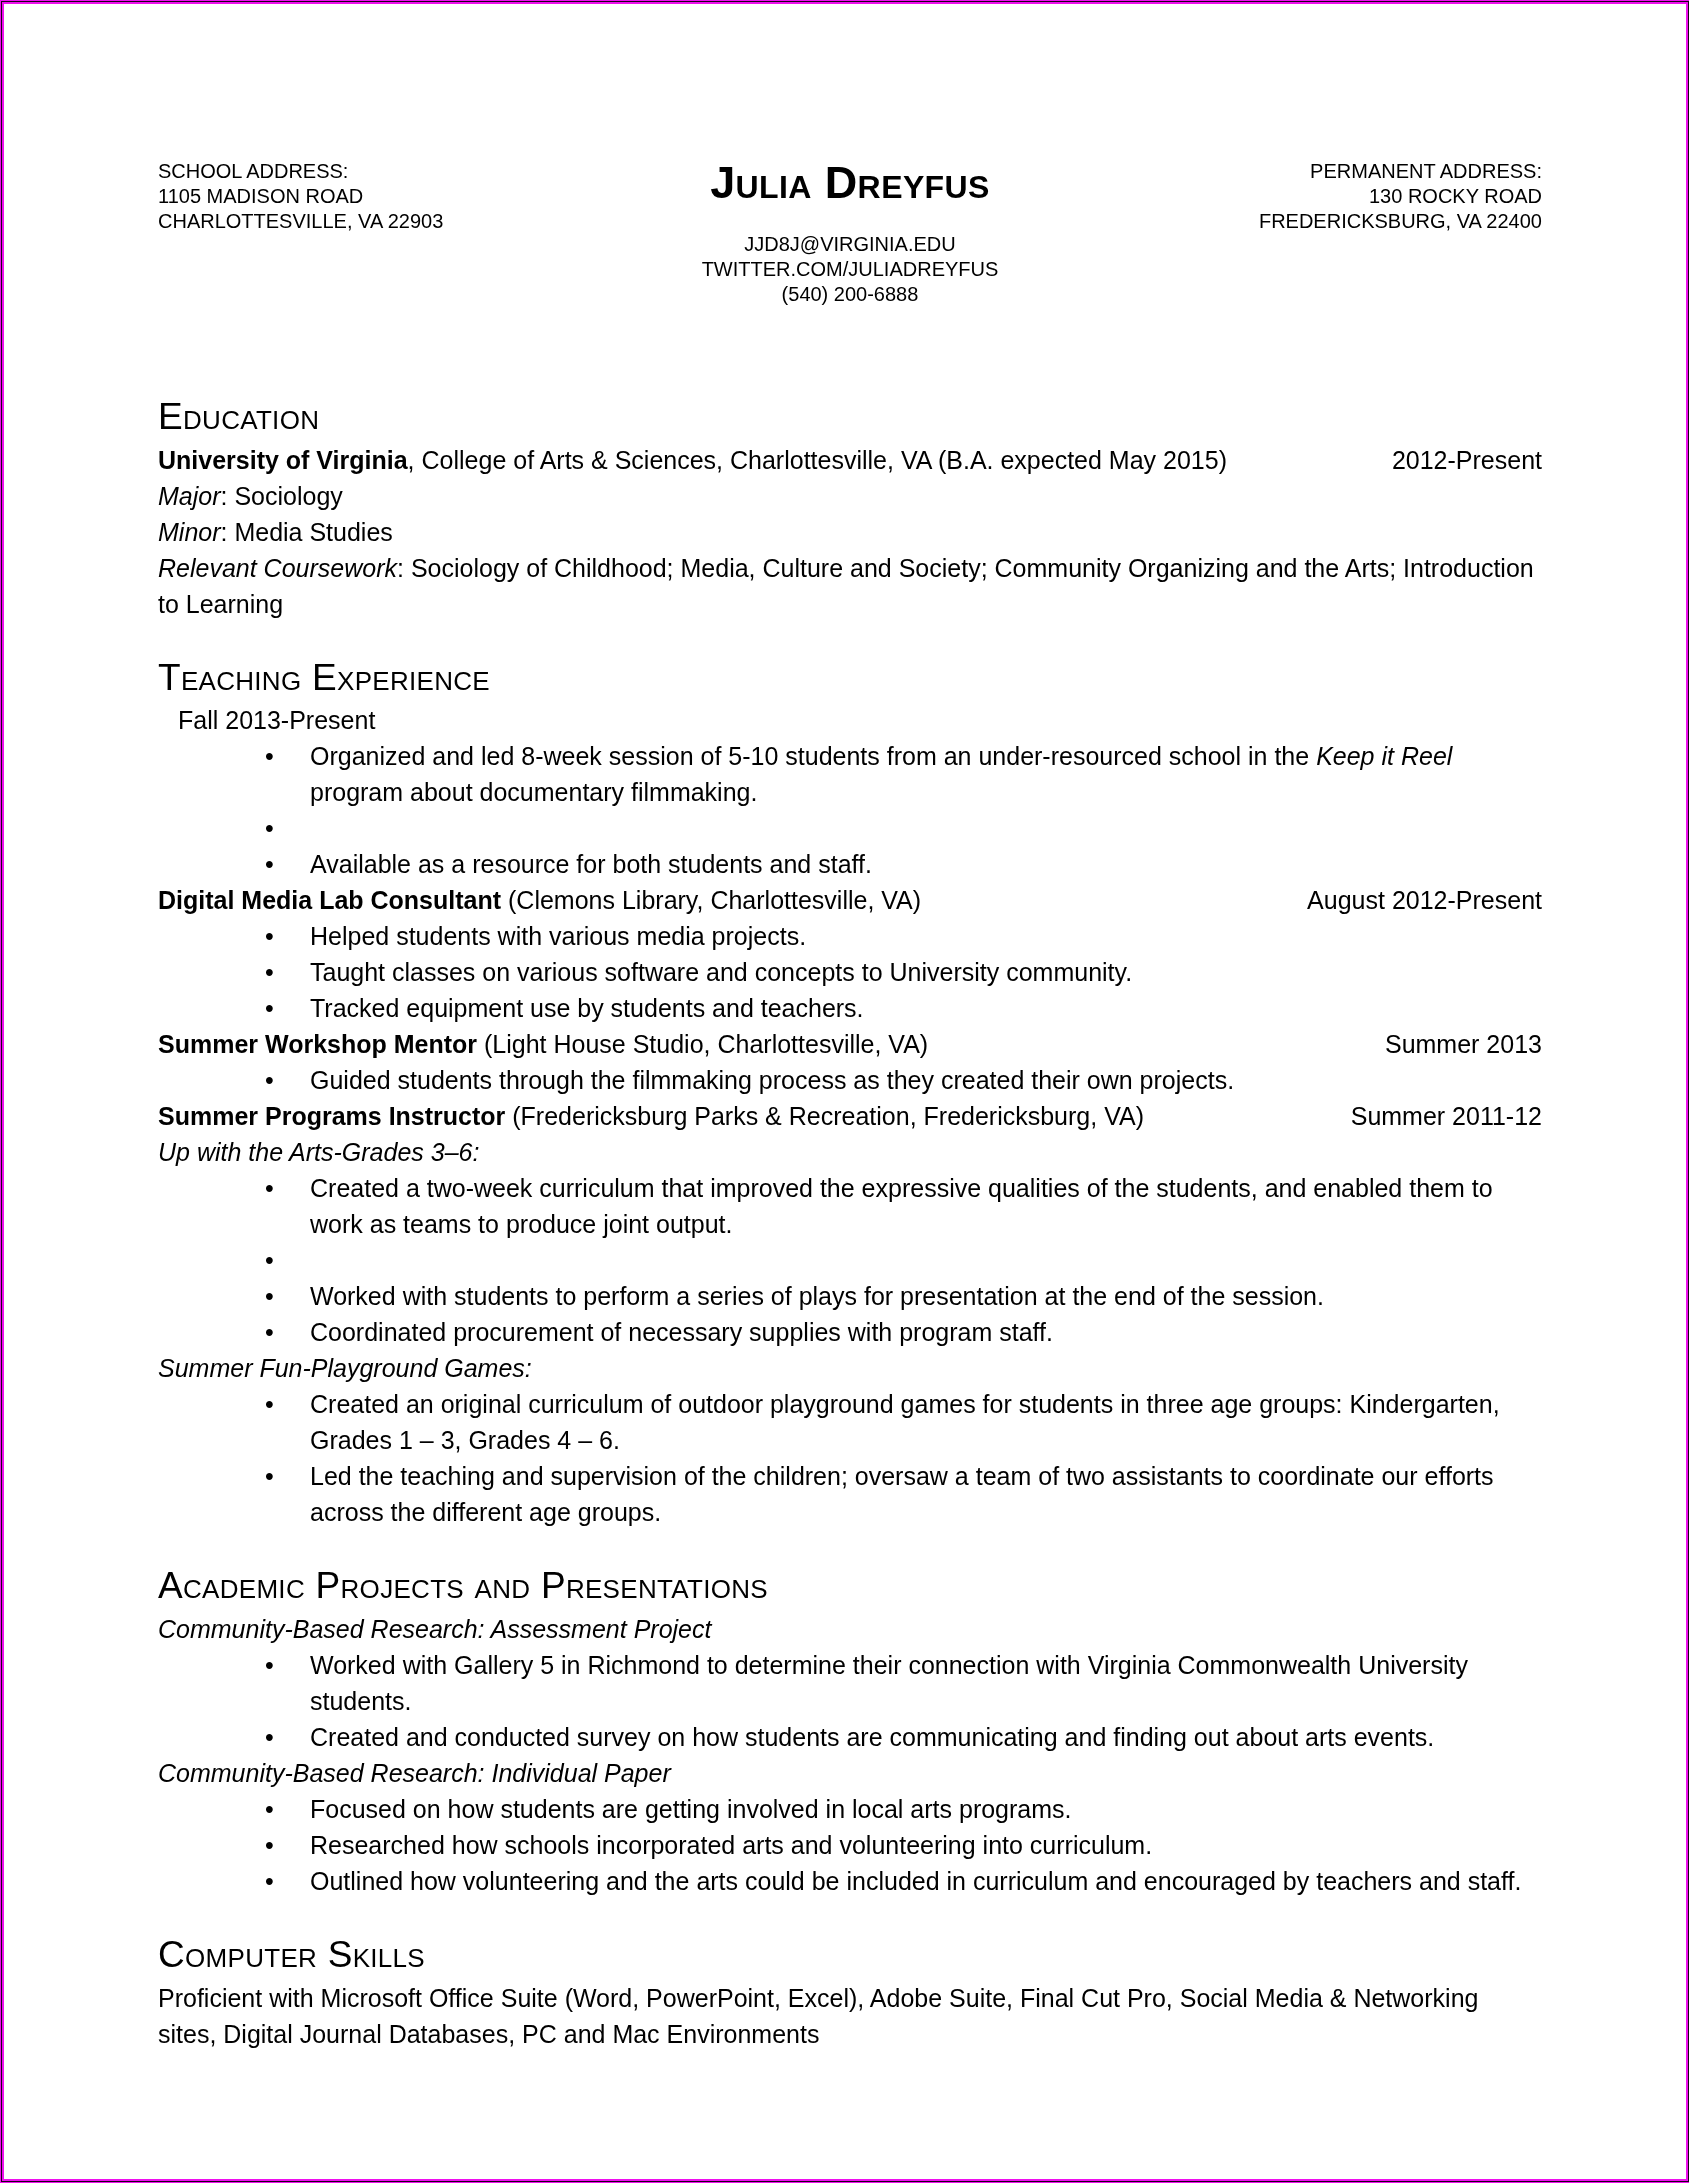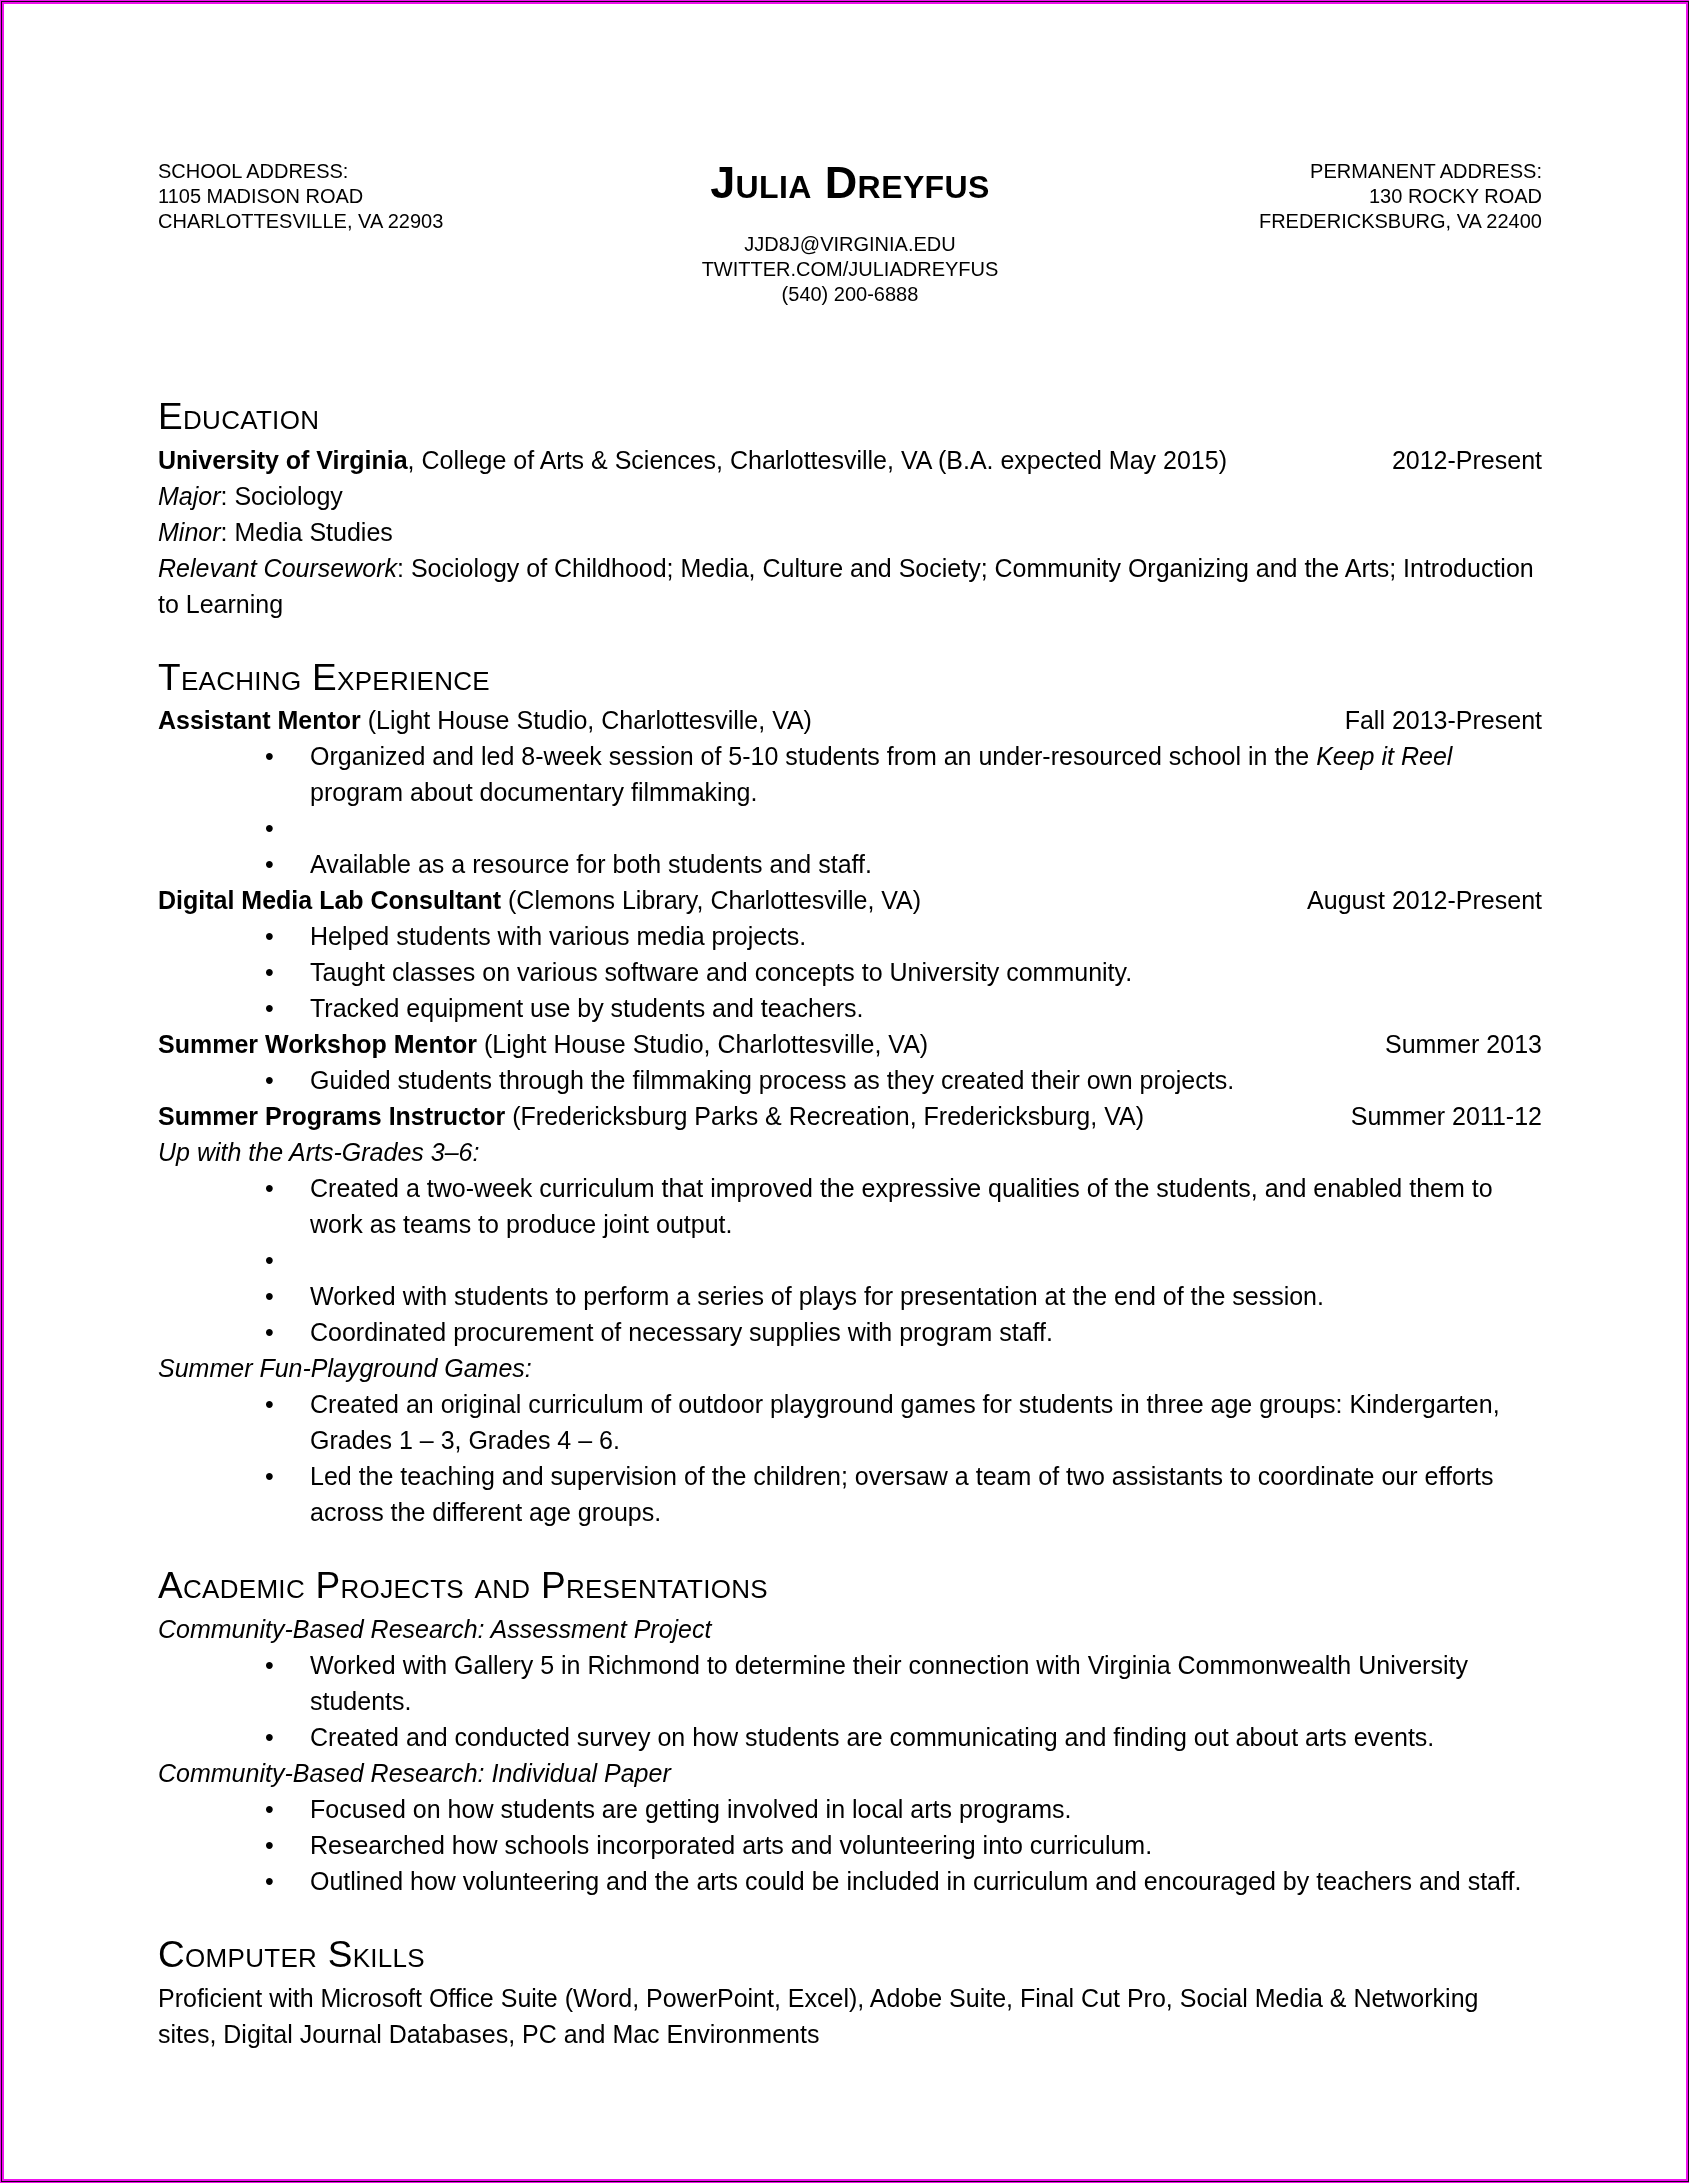--- a/index.html
+++ b/index.html
@@ -83,21 +83,20 @@
                 <div class="runs"><span class="b ">University of Virginia</span><span class="">, College of Arts &amp; Sciences, Charlottesville, VA (B.A. expected May 2015)</span></div>
                 <div class="date">2012-Present</div>
               </div>
               <div class="pline"><span class="i">Major</span><span class="">: Sociology</span></div>
               <div class="pline"><span class="i">Minor</span><span class="">: Media Studies</span></div>
               <div class="pline"><span class="i">Relevant Coursework</span><span class="">: Sociology of Childhood; Media, Culture and Society; Community Organizing and the Arts; Introduction to Learning</span></div>
             </section>
             <section class="section">
               <h2 class="sec-title">Teaching Experience</h2>
               <div class="entry">
-                <div class="runs"><span class="b ">Assistant Mentor</span><span class=""> (Light House Studio, Charlottesville, VA)</span></div>
                 <div class="date">Fall 2013-Present</div>
               </div>
               <div class="bullet">
                 <span class="dot">•</span>
                 <div class="b-runs"><span class="">Organized and led 8-week session of 5-10 students from an under-resourced school in the </span><span class="i">Keep it Reel</span><span class=""> program about documentary filmmaking.</span></div>
               </div>
               <div class="bullet">
                 <span class="dot">•</span>
               </div>
               <div class="bullet">

